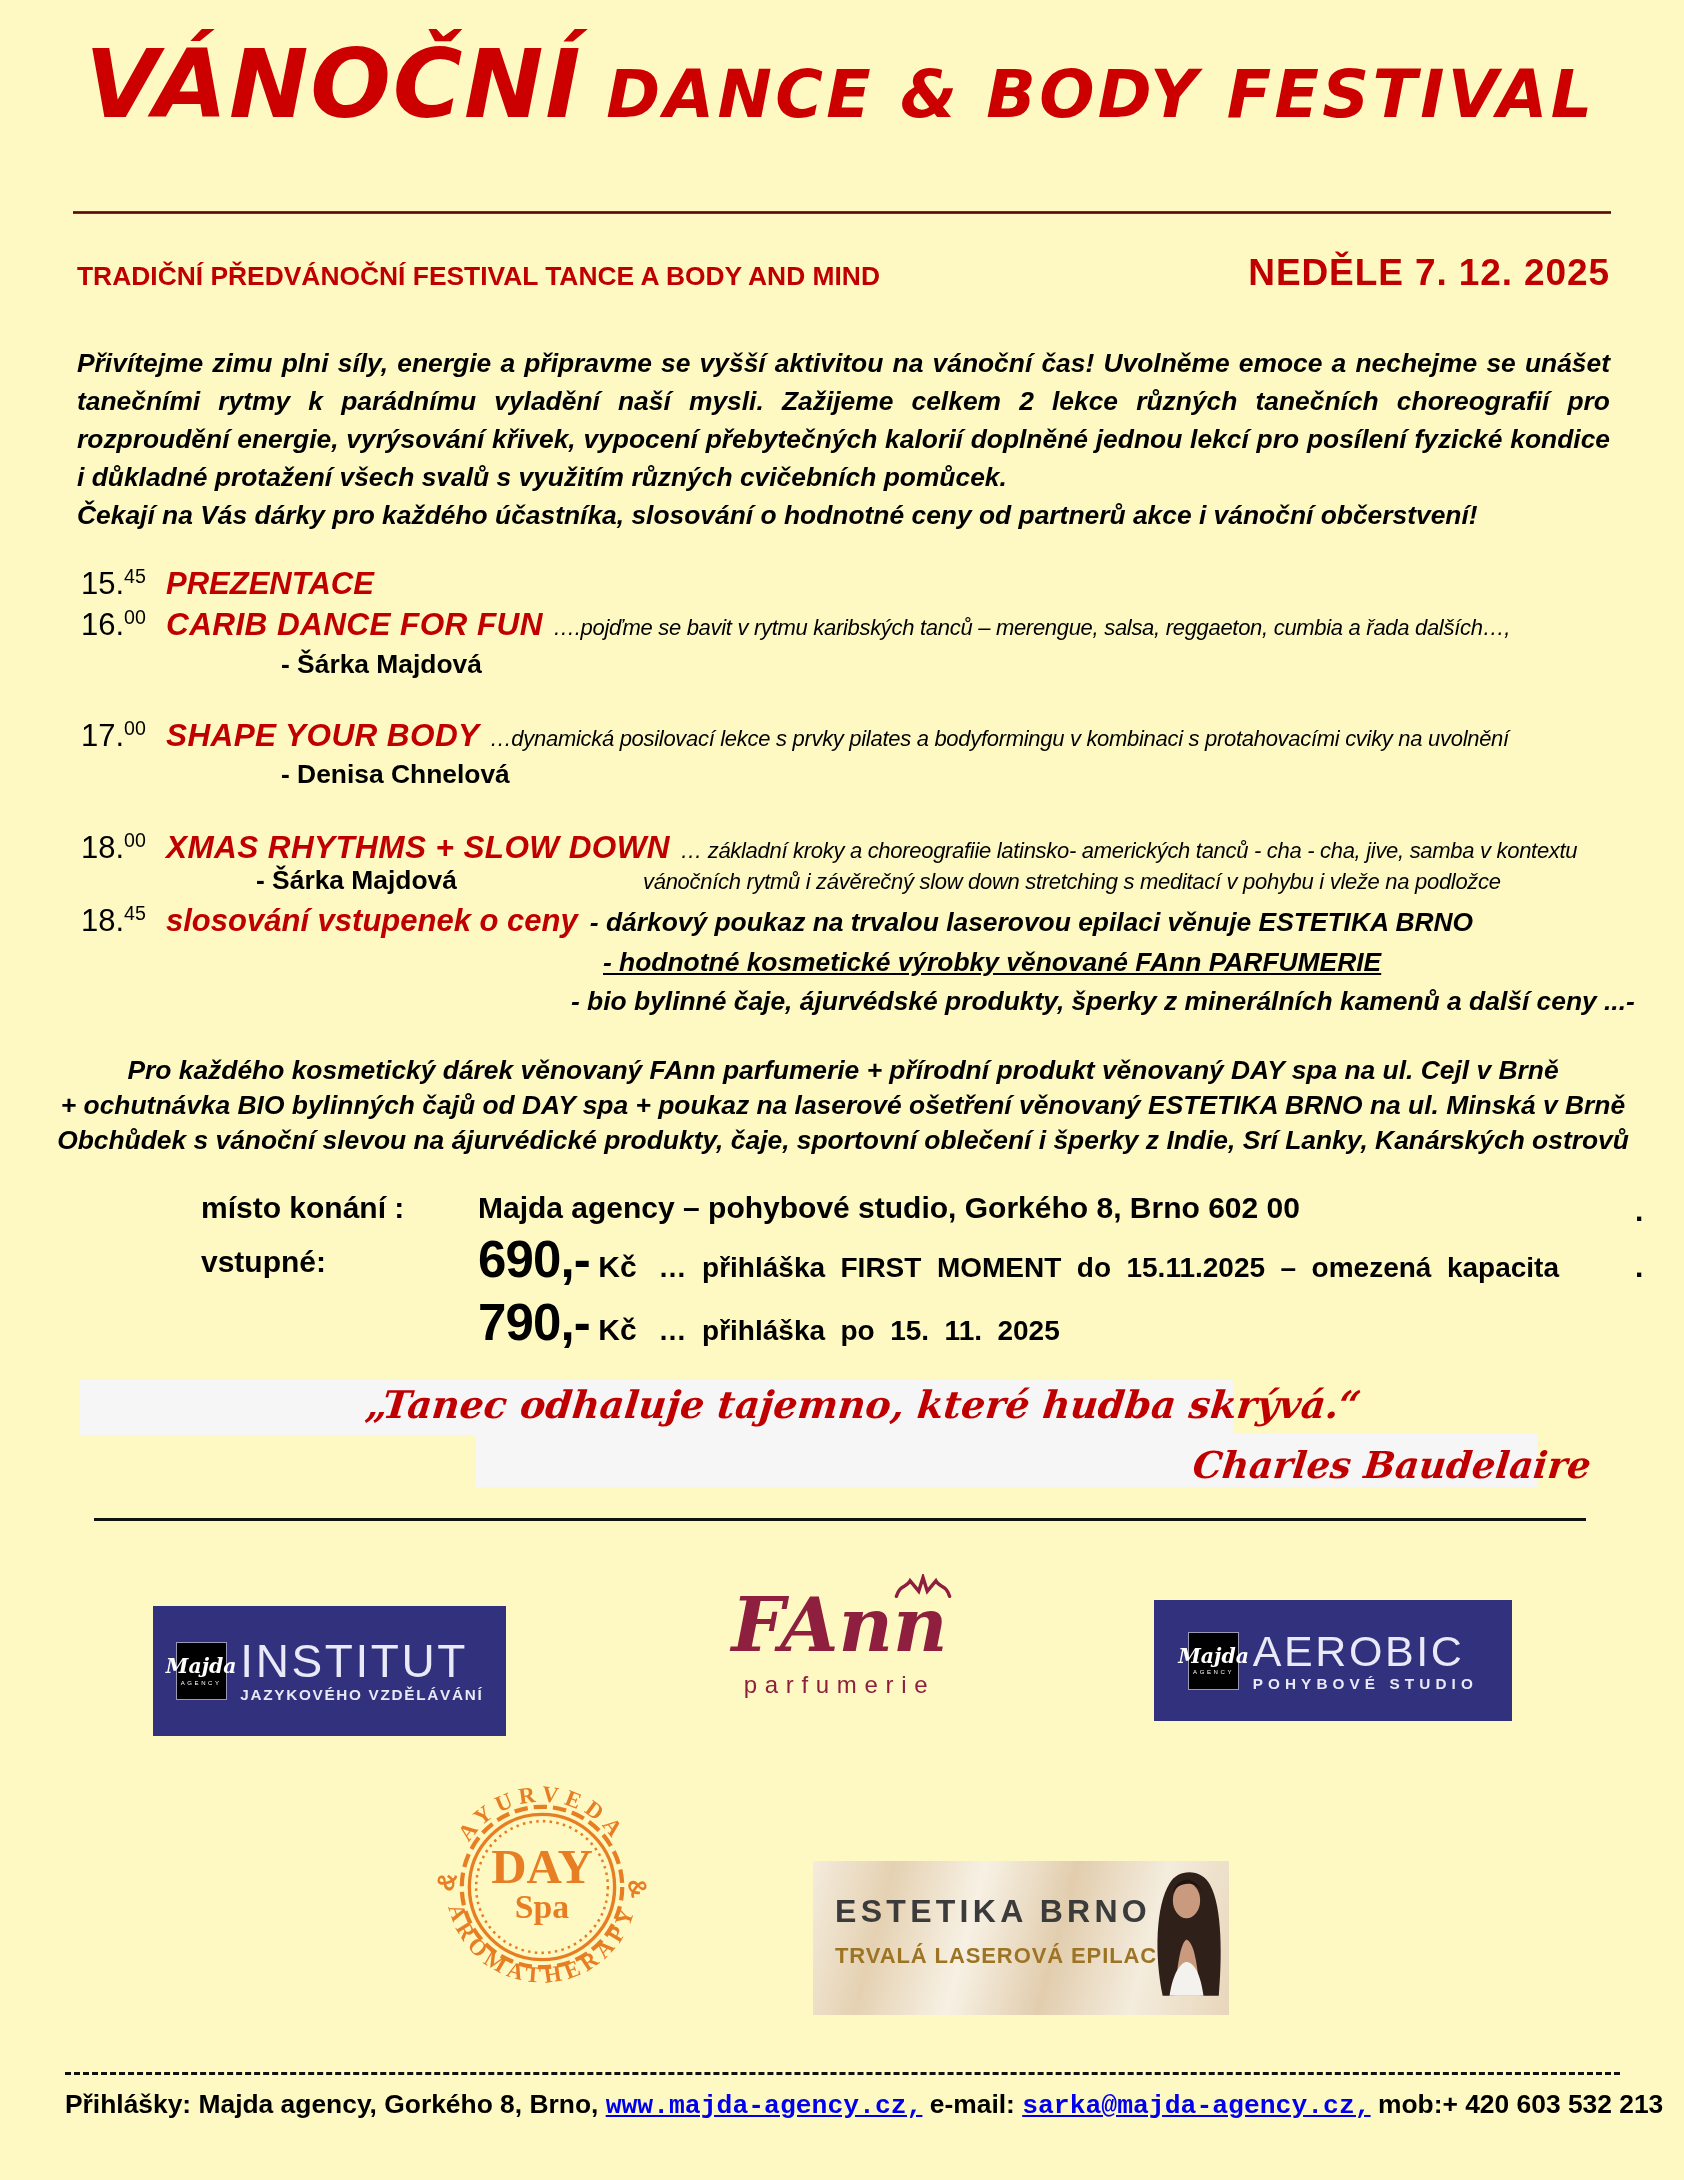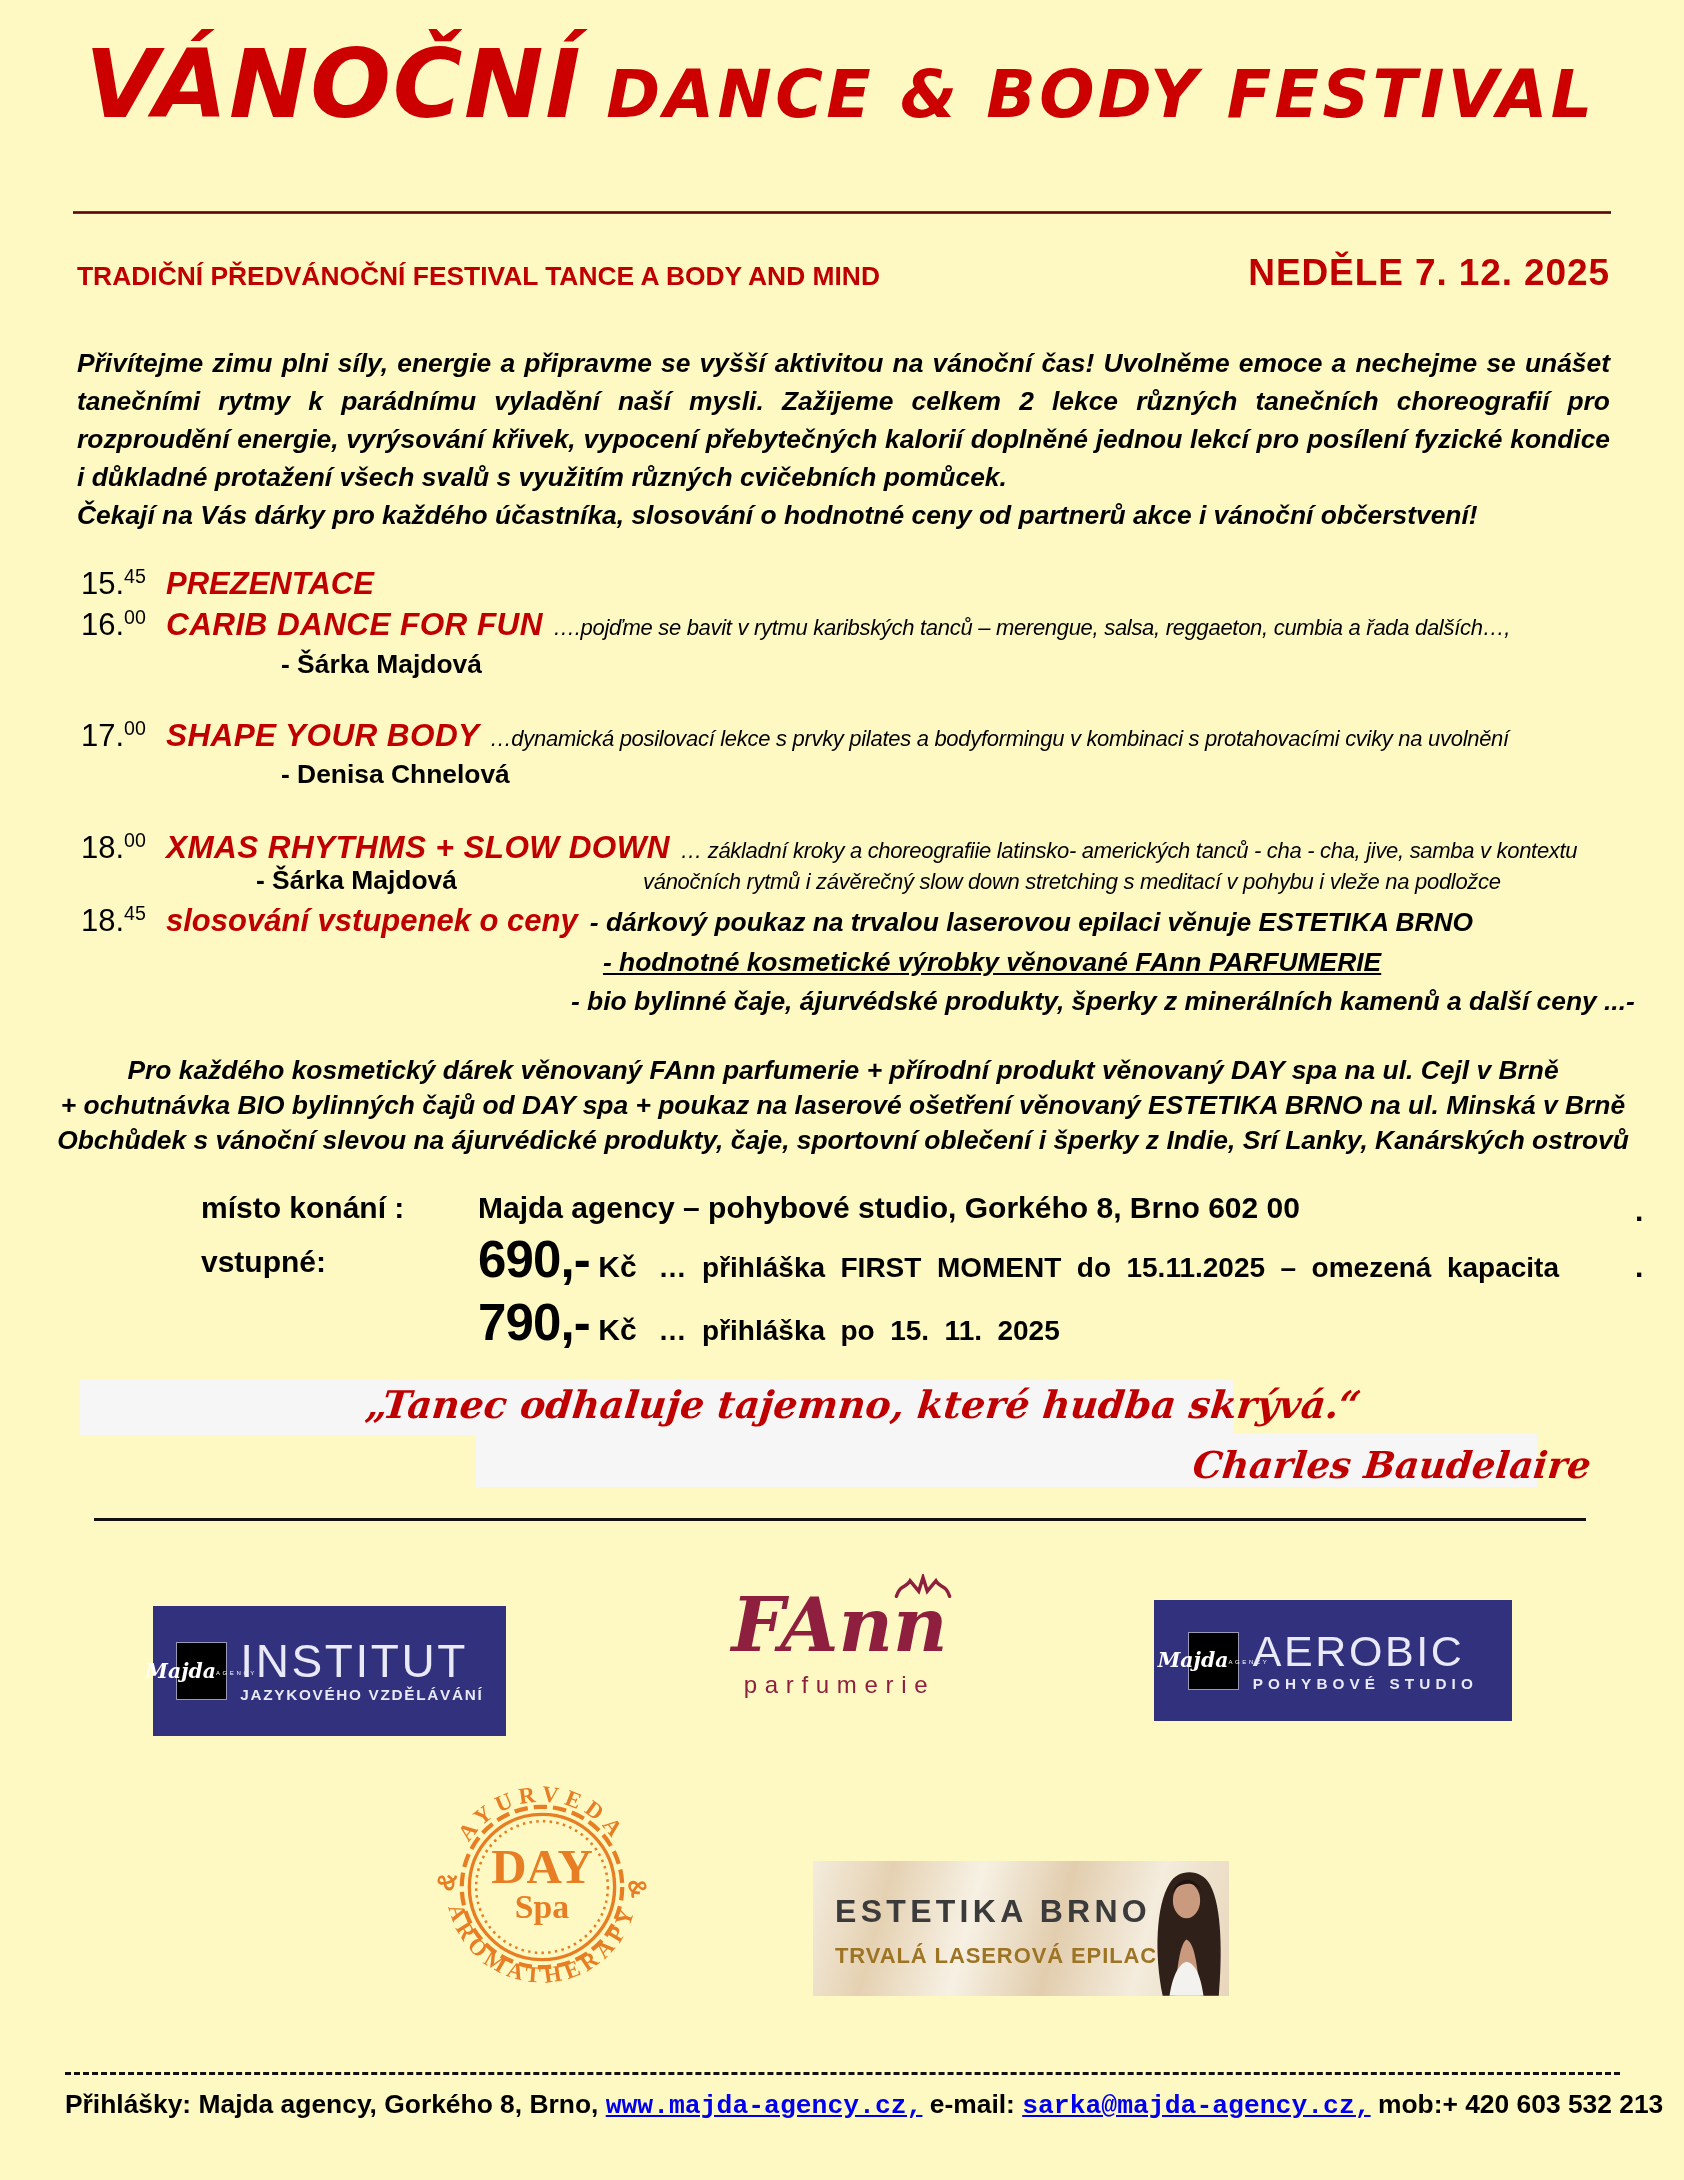--- a/index.html
+++ b/index.html
@@ -41,33 +41,33 @@
   .price-note{font-size:28px;font-weight:bold;margin-left:22px;word-spacing:7.7px;}
   .vdot{position:absolute;left:1635px;font-size:30px;font-weight:bold;}
   
   .gray1{position:absolute;left:80px;top:1380px;width:1153px;height:55px;background:#f6f6f6;}
   .gray2{position:absolute;left:476px;top:1434px;width:1061px;height:53px;background:#f6f6f6;}
   .quote-text{position:absolute;left:366px;top:1382px;font-family:"DejaVu Serif",serif;font-style:italic;font-weight:bold;font-size:38px;color:#c00000;transform:skewX(-6deg);white-space:nowrap;}
   .quote-author{position:absolute;left:1193px;top:1443px;font-family:"DejaVu Serif",serif;font-style:italic;font-weight:bold;font-size:37px;color:#c00000;transform:skewX(-6deg);white-space:nowrap;}
   .quote-rule{position:absolute;left:94px;top:1518px;width:1492px;height:3.4px;background:#111;}
   
   .navy-logo{position:absolute;background:#31317e;display:flex;align-items:center;justify-content:center;gap:13.6px;}
-  .badge{background:#000;border:1.7px solid #9a9ab8;width:49px;height:56px;display:flex;flex-direction:row;align-items:center;justify-content:center;flex:0 0 auto;}
+  .badge{background:#000;border:1.7px solid #9a9ab8;width:49px;height:56px;display:flex;flex-direction:column;align-items:center;justify-content:center;flex:0 0 auto;}
   .badge .bname{font-family:"DejaVu Serif",serif;font-style:italic;font-weight:bold;color:#fff;font-size:20.4px;line-height:20.4px;}
   .badge .bsub{color:#fff;font-size:6px;letter-spacing:2.6px;margin-top:3.4px;}
   .nl-text{color:#e9e9f8;text-align:left;}
   .nl-line1{font-size:46px;letter-spacing:2.6px;line-height:46px;font-stretch:condensed;}
   .nl-line1.aer{font-size:43px;}
   .nl-line2{font-size:15.3px;font-weight:bold;letter-spacing:1.7px;margin-top:1.7px;}
   .fann{position:absolute;left:729px;top:1586px;width:221px;text-align:center;color:#8e1f3f;}
   .fann-name{font-family:"DejaVu Serif",serif;font-size:75px;font-weight:bold;font-style:italic;line-height:78px;position:relative;display:inline-block;}
   .fann-crown{position:absolute;top:-12px;right:-5.1px;}
   .fann-sub{font-size:24px;letter-spacing:7.7px;margin-top:6.8px;color:#8e1f3f;}
   .dayspa{position:absolute;left:428px;top:1773px;width:228px;height:228px;}
-  .estetika{position:absolute;left:813px;top:1861px;width:416px;height:135px;overflow:hidden;
+  .estetika{position:absolute;left:813px;top:1861px;width:416px;height:154px;overflow:hidden;
     background:linear-gradient(105deg,#f4ecdd 0%,#e5d1b2 18%,#f7f1e4 38%,#e2cdae 58%,#f4ecdd 78%,#e8d6ba 100%);}
   .est-title{position:absolute;left:22px;top:32px;font-size:32px;font-weight:bold;color:#3b3b3b;letter-spacing:4.3px;white-space:nowrap;}
   .est-sub{position:absolute;left:22px;top:82px;font-size:22px;font-weight:bold;color:#9c7423;letter-spacing:0.9px;white-space:nowrap;}
   .est-model{position:absolute;right:0;top:0;height:135px;}
   
   .foot-dash{position:absolute;left:65px;top:2072px;width:1555px;border-top:3.4px dashed #111;}
   .footer-text{position:absolute;left:65px;top:2089px;width:1601px;font-size:26.4px;font-weight:bold;white-space:nowrap;}
   .footer-text a{text-decoration:underline;font-family:Liberation Mono, monospace;}
   .link{color:#0000ee;}
 </style>

